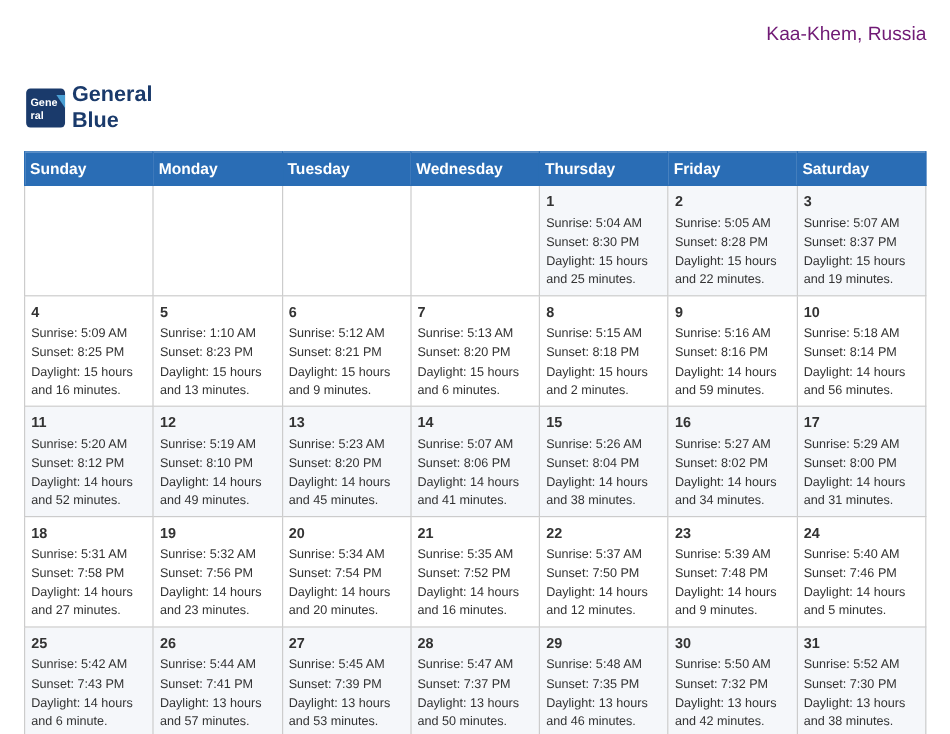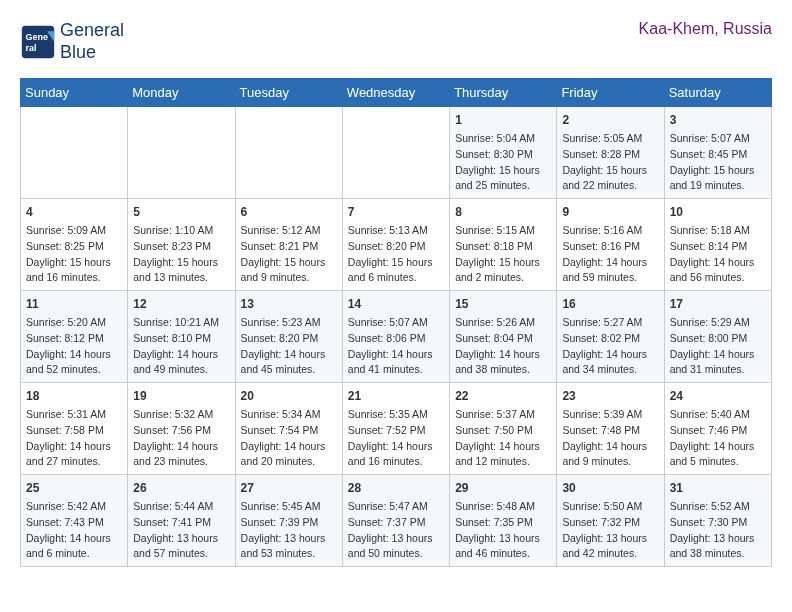--- a/index.html
+++ b/index.html
@@ -12,24 +12,25 @@
     }
     .header {
       display: flex;
       justify-content: space-between;
       align-items: flex-start;
       margin-bottom: 15px;
     }
     .logo {
       display: flex;
       align-items: center;
+      margin-top: 48px;
     }
     .logo-text {
       font-size: 18px;
-      font-weight: normal;
+      font-weight: bold;
       color: #1a3a6b;
       line-height: 1.2;
     }
     .logo-icon {
       width: 36px;
       height: 36px;
       margin-right: 4px;
     }
     .title-block {
       text-align: right;
@@ -47,21 +48,21 @@
       width: 100%;
       border-collapse: collapse;
       font-size: 11px;
     }
     thead tr th {
       background-color: #2a6db5;
       color: #fff;
       padding: 6px 4px;
       text-align: left;
       font-size: 13px;
-      font-weight: normal;
+      font-weight: bold;
       border: 1px solid #2a6db5;
     }
     tbody tr td {
       vertical-align: top;
       padding: 4px 5px;
       border: 1px solid #ccc;
       width: calc(100% / 7);
       min-height: 80px;
       height: 80px;
       color: #333;
@@ -133,21 +134,21 @@
         <td>
           <span class="day-num">2</span>
           <div>Sunrise: 5:05 AM</div>
           <div>Sunset: 8:28 PM</div>
           <div>Daylight: 15 hours</div>
           <div>and 22 minutes.</div>
         </td>
         <td>
           <span class="day-num">3</span>
           <div>Sunrise: 5:07 AM</div>
-          <div>Sunset: 8:45 PM</div>
+          <div>Sunset: 8:37 PM</div>
           <div>Daylight: 15 hours</div>
           <div>and 19 minutes.</div>
         </td>
       </tr>
       <tr>
         <td>
           <span class="day-num">4</span>
           <div>Sunrise: 5:09 AM</div>
           <div>Sunset: 8:25 PM</div>
           <div>Daylight: 15 hours</div>
@@ -199,21 +200,21 @@
       <tr>
         <td>
           <span class="day-num">11</span>
           <div>Sunrise: 5:20 AM</div>
           <div>Sunset: 8:12 PM</div>
           <div>Daylight: 14 hours</div>
           <div>and 52 minutes.</div>
         </td>
         <td>
           <span class="day-num">12</span>
-          <div>Sunrise: 10:21 AM</div>
+          <div>Sunrise: 5:19 AM</div>
           <div>Sunset: 8:10 PM</div>
           <div>Daylight: 14 hours</div>
           <div>and 49 minutes.</div>
         </td>
         <td>
           <span class="day-num">13</span>
           <div>Sunrise: 5:23 AM</div>
           <div>Sunset: 8:20 PM</div>
           <div>Daylight: 14 hours</div>
           <div>and 45 minutes.</div>

